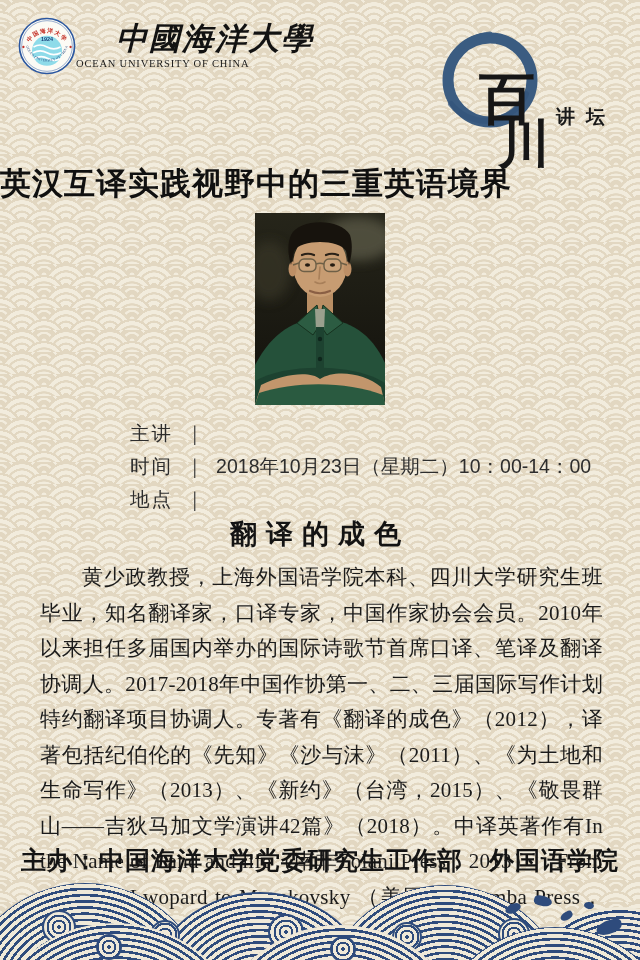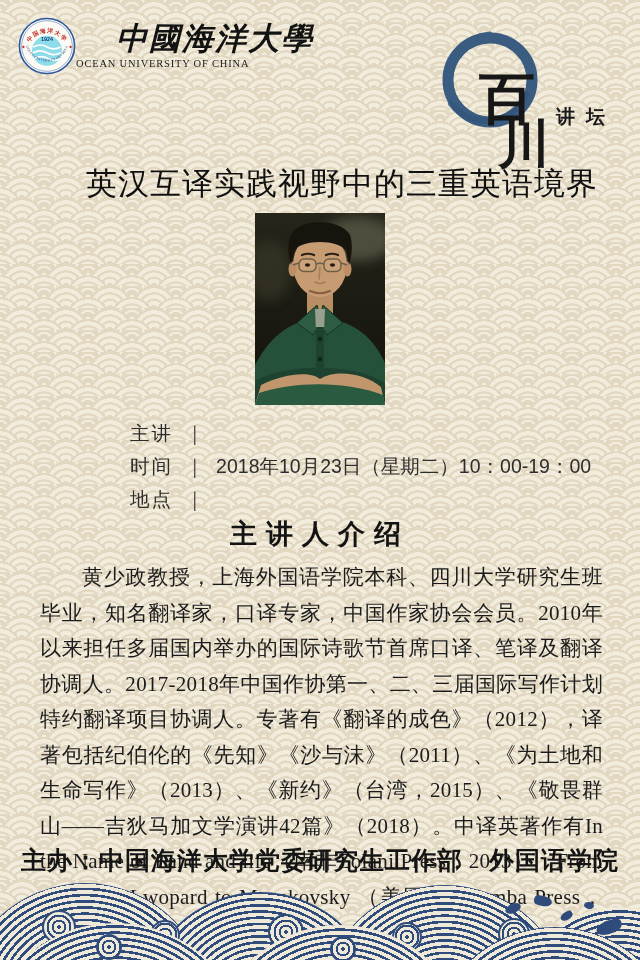--- a/index.html
+++ b/index.html
@@ -37,22 +37,22 @@
 
   .enso { position:absolute; left:426px; top:24px; width:190px; height:150px; }
   .forum-label {
     position:absolute; right:24px; top:104px;
     font-size:19px; font-weight:600; color:#191919; letter-spacing:11px;
   }
 
   
   .title {
     position:absolute; left:0; right:0; top:163px;
-    text-align:center; font-size:31px; font-weight:normal;
-    color:#101010; letter-spacing:1px;padding-left:44px;
+    font-size:31px; font-weight:bold;
+    color:#101010; letter-spacing:1px;
   }
 
   
   .photo { position:absolute; left:255px; top:213px; width:130px; height:192px; }
 
   
   .details { position:absolute; left:130px; top:417px; font-size:19.5px; color:#2d2d2d; }
   .detail-row { display:flex; align-items:center; height:33px; }
   .detail-row .lab { letter-spacing:2px; }
   .detail-row .sep { margin:0 12px; color:#3a3a3a; }
@@ -186,29 +186,29 @@
   </svg>
 
   <div class="details">
     <div class="detail-row">
       <span class="lab">主讲</span>
       <span class="sep">｜</span>
     </div>
     <div class="detail-row">
       <span class="lab">时间</span>
       <span class="sep">｜</span>
-      <span class="val">2018年10月23日（星期二）10：00-19：00</span>
+      <span class="val">2018年10月23日（星期二）10：00-14：00</span>
     </div>
     <div class="detail-row">
       <span class="lab">地点</span>
       <span class="sep">｜</span>
     </div>
   </div>
 
-  <div class="intro-heading">主讲人介绍</div>
+  <div class="intro-heading">翻译的成色</div>
   <p class="bio">黄少政教授，上海外国语学院本科、四川大学研究生班毕业，知名翻译家，口译专家，中国作家协会会员。2010年以来担任多届国内举办的国际诗歌节首席口译、笔译及翻译协调人。2017-2018年中国作协第一、二、三届国际写作计划特约翻译项目协调人。专著有《翻译的成色》（2012），译著包括纪伯伦的《先知》《沙与沫》（2011）、《为土地和生命写作》（2013）、《新约》（台湾，2015）、《敬畏群山——吉狄马加文学演讲42篇》（2018）。中译英著作有In the Name of Land and life（南非Zolani Press，2013），From the Snow Lwopard to Mayakovsky （美国Kallatumba Press，2017）。</p>
 
   <div class="organizer">主办：中国海洋大学党委研究生工作部　外国语学院</div>
 
   <div class="wave-strip">
 
     <div class="mound" style="left:-40px; width:250px; height:125px; bottom:-48px;"></div>
     <div class="mound" style="left:140px; width:240px; height:120px; bottom:-52px;"></div>
     <div class="mound" style="left:320px; width:250px; height:125px; bottom:-50px;"></div>
     <div class="mound" style="left:515px; width:210px; height:105px; bottom:-52px;"></div>

